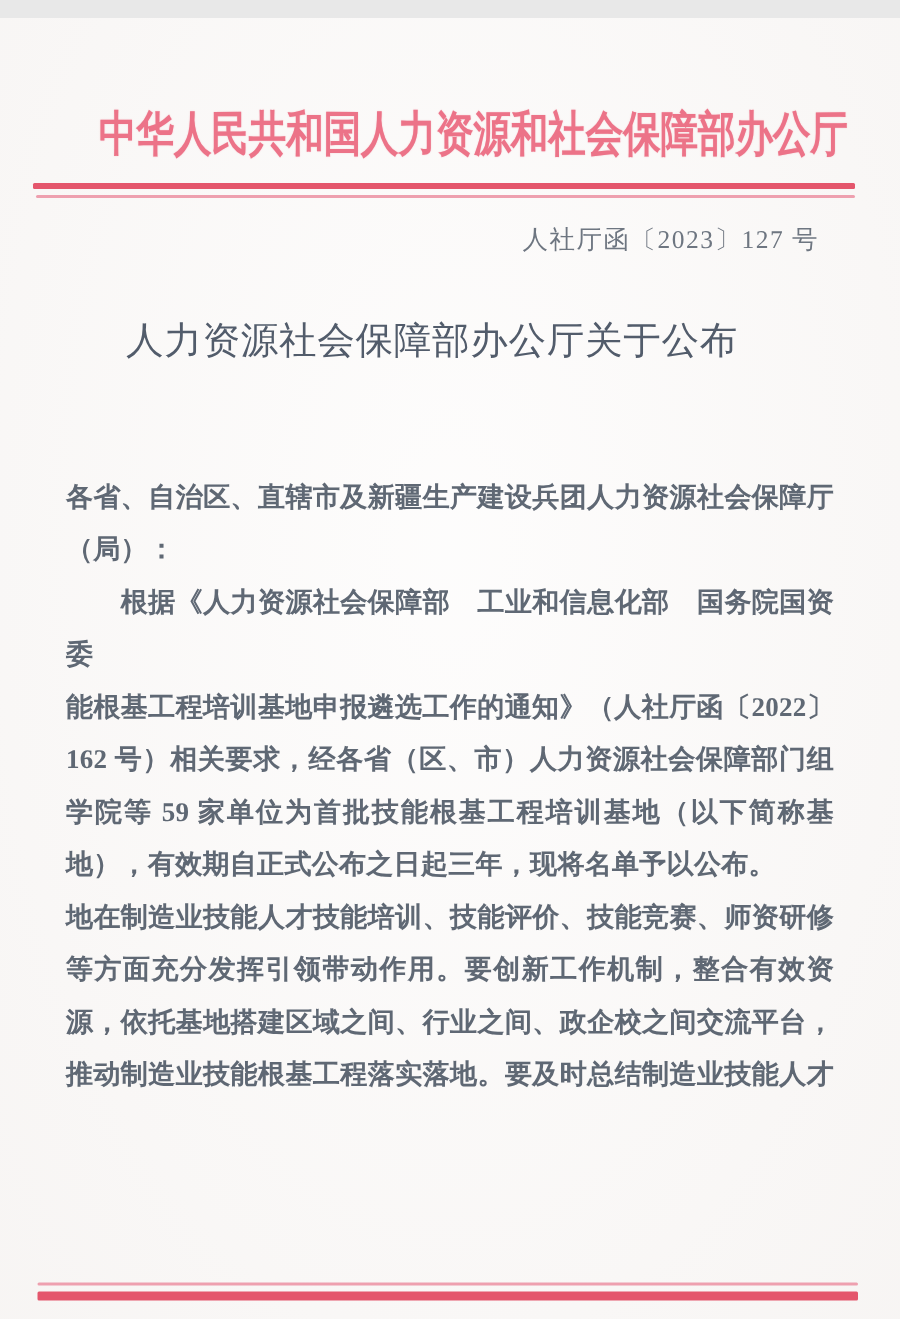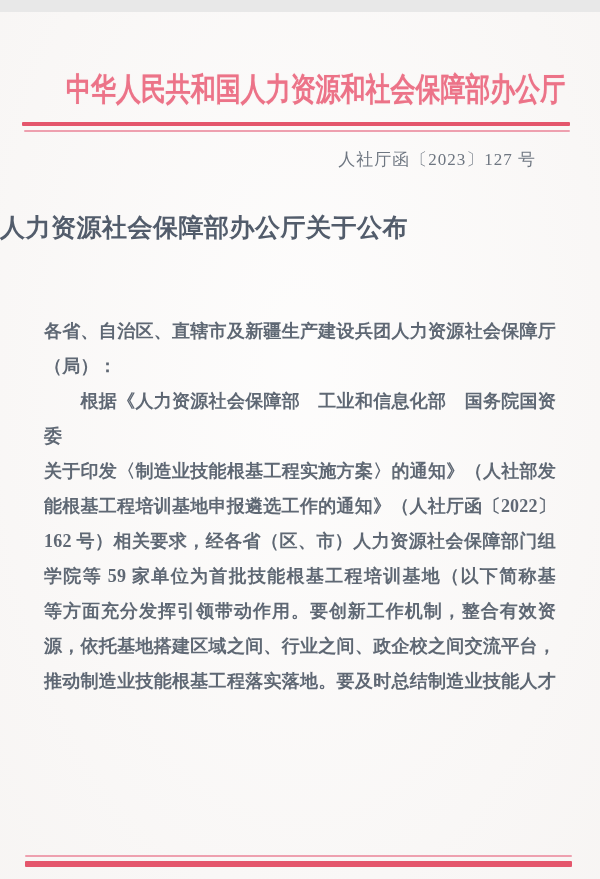--- a/index.html
+++ b/index.html
@@ -25,28 +25,28 @@
     letter-spacing:0px;
     text-shadow:0 0 1px rgba(236,115,136,.45);
   }
   .rule{position:absolute;border-radius:1px;}
   .rule-top-thick{top:110px;left:22px;width:548px;height:4px;background:var(--rule-thick,#e4566c);}
   .rule-top-thin{top:118px;left:24px;width:546px;height:1.5px;background:var(--rule-thin,#eea0af);}
   .rule-bottom-thin{top:843px;left:25px;width:547px;height:2px;background:var(--rule-thin,#eea0af);}
   .rule-bottom-thick{top:849px;left:25px;width:547px;height:6px;background:var(--rule-thick,#e4566c);}
 
   .doc-number{
-    position:absolute;top:136px;right:64px;
+    position:absolute;top:136px;right:54px;
     font-size:17px;letter-spacing:1px;
     color:#6e7681;
   }
   .doc-title{
     position:absolute;top:196px;left:0;width:492px;
-    text-align:left;
-    font-size:25px;font-weight:bold;line-height:39px;
+    text-align:right;
+    font-size:25px;font-weight:normal;line-height:39px;
     color:#525c6b;
     letter-spacing:0.5px;
   }
   .body-text{
     position:absolute;top:302px;left:44px;width:512px;
     font-size:18px;line-height:35px;
     color:#5f6874;
     letter-spacing:0.2px;
   }
   .body-line{
@@ -73,24 +73,25 @@
   <div class="doc-number">人社厅函〔2023〕127 号</div>
 
   <div class="doc-title">
     <div>人力资源社会保障部办公厅关于公布</div>
   </div>
 
   <div class="body-text">
       <div class="body-line">各省、自治区、直辖市及新疆生产建设兵团人力资源社会保障厅</div>
       <div class="body-line end">（局）：</div>
       <div class="body-line">　　根据《人力资源社会保障部　工业和信息化部　国务院国资委</div>
-      <div class="body-line">关于印发〈制造业技能根基工程实施方案〉的通知》（人社部发</div>
       <div class="body-line">能根基工程培训基地申报遴选工作的通知》（人社厅函〔2022〕</div>
       <div class="body-line">162 号）相关要求，经各省（区、市）人力资源社会保障部门组</div>
       <div class="body-line">学院等 59 家单位为首批技能根基工程培训基地（以下简称基</div>
+      <div class="body-line end">地），有效期自正式公布之日起三年，现将名单予以公布。</div>
+      <div class="body-line">地在制造业技能人才技能培训、技能评价、技能竞赛、师资研修</div>
       <div class="body-line">等方面充分发挥引领带动作用。要创新工作机制，整合有效资</div>
       <div class="body-line">源，依托基地搭建区域之间、行业之间、政企校之间交流平台，</div>
       <div class="body-line">推动制造业技能根基工程落实落地。要及时总结制造业技能人才</div>
     </div>
 
   <div class="rule rule-bottom-thin"></div>
   <div class="rule rule-bottom-thick"></div>
 
 </div>
 

